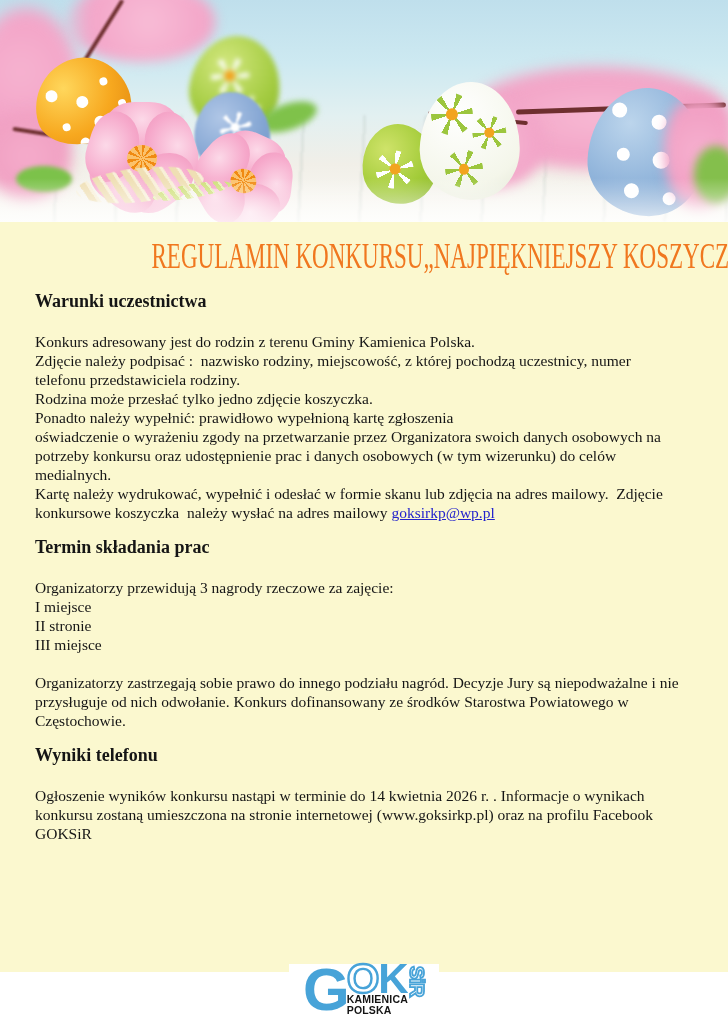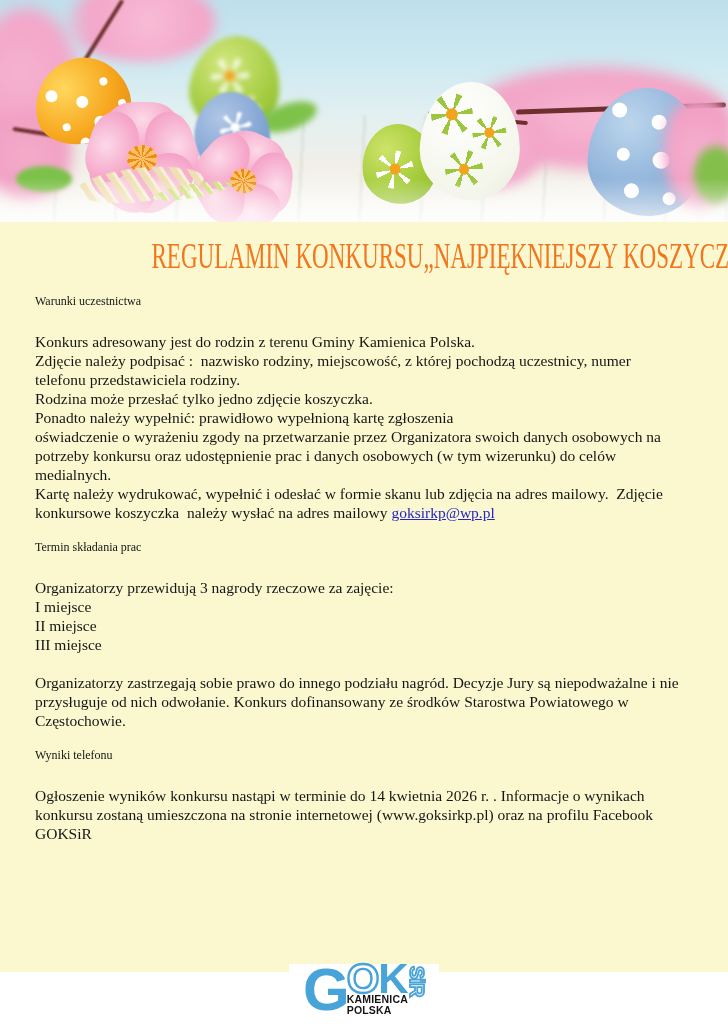--- a/index.html
+++ b/index.html
@@ -57,21 +57,21 @@
     position:relative;width:728px;height:750px;box-sizing:border-box;
     background:#FBF8CF;padding:8px 46px 0 35px;overflow:hidden;
   }
   .title{
     margin:6px 0 0;text-align:center;white-space:nowrap;
     font-size:36px;font-weight:normal;line-height:40px;color:#F0771F;
     transform:scaleX(.64);transform-origin:50% 50%;
     letter-spacing:0px;
   }
   h2.heading{
-    font-size:12px;line-height:22px;font-weight:normal;margin:14px 0 20px;
+    font-size:18px;line-height:22px;font-weight:bold;margin:14px 0 20px;
   }
   .para{font-size:15.5px;line-height:19px;}
   .line{white-space:pre-wrap;}
   .gap{height:19px;}
   a.email{color:#2424CC;text-decoration:underline;cursor:pointer;}
   .mt{margin-top:16px;}
 
   
   .footer{
     position:relative;width:728px;height:52px;background:#ffffff;
@@ -188,21 +188,21 @@
     </section>
 
     <section>
       <h2 class="heading mt">Termin składania prac</h2>
     </section>
 
     <section>
       <div class="para">
         <div class="line">Organizatorzy przewidują 3 nagrody rzeczowe za zajęcie:</div>
         <div class="line">I miejsce</div>
-        <div class="line">II miejsce</div>
+        <div class="line">II stronie</div>
         <div class="line">III miejsce</div>
         <div class="gap"></div>
         <div class="line">Organizatorzy zastrzegają sobie prawo do innego podziału nagród. Decyzje Jury są niepodważalne i nie przysługuje od nich odwołanie. Konkurs dofinansowany ze środków Starostwa Powiatowego w Częstochowie.</div>
       </div>
     </section>
 
     <section>
       <h2 class="heading mt">Wyniki telefonu</h2>
       <div class="para">
         <div class="line">Ogłoszenie wyników konkursu nastąpi w terminie do 14 kwietnia 2026 r. . Informacje o wynikach konkursu zostaną umieszczona na stronie internetowej (www.goksirkp.pl) oraz na profilu Facebook GOKSiR</div>

